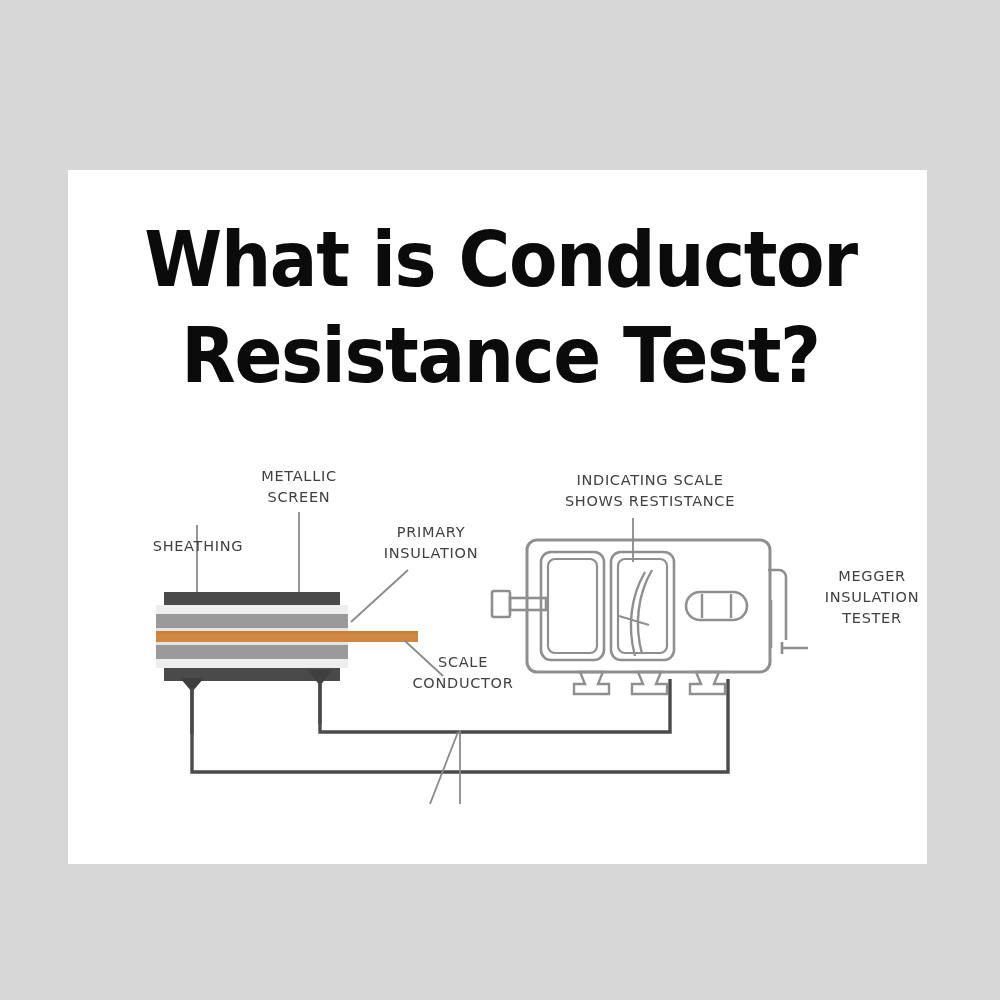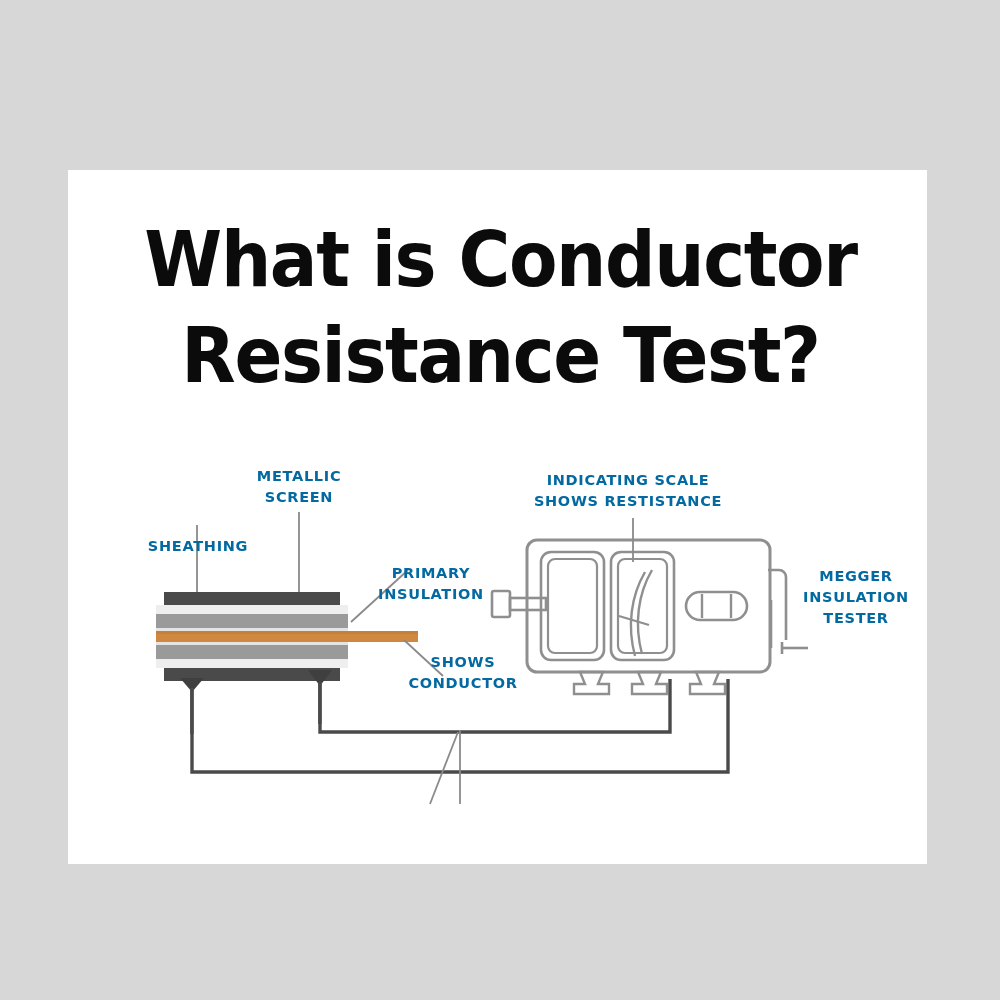--- a/index.html
+++ b/index.html
@@ -54,25 +54,25 @@
     top: 0;
     width: 865px;
     height: 694px;
   }
   #diagram svg { display: block; }
 
   
   .lbl {
     position: absolute;
     font-family: "DejaVu Sans", "Liberation Sans", sans-serif;
-    font-weight: 700;
+    font-weight: 400;
     font-size: 14.5px;
     line-height: 21px;
     letter-spacing: 0.7px;
-    color: #0369a1;
+    color: #404040;
     white-space: pre-line;
     text-align: center;
   }
 </style>
 </head>
 <body>
 
 <div id="card">
 
   <div id="title-block">
@@ -185,28 +185,28 @@
       <g stroke="#8a8a8a" stroke-width="1.8" fill="none">
         <line x1="565" y1="348" x2="565" y2="392"></line>
       </g>
     </svg>
 
     <div class="lbl" style="left:60px; top:330px; width:140px;margin-top:36px;">SHEATHING</div>
 
     <div class="lbl" style="left:161px; top:296px; width:140px;">METALLIC
 SCREEN</div>
 
-    <div class="lbl" style="left:285px; top:352px; width:156px;margin-top:41px;">PRIMARY
+    <div class="lbl" style="left:285px; top:352px; width:156px;">PRIMARY
 INSULATION</div>
 
-    <div class="lbl" style="left:310px; top:482px; width:170px;">SHOWS
+    <div class="lbl" style="left:310px; top:482px; width:170px;">SCALE
 CONDUCTOR</div>
 
-    <div class="lbl" style="left:420px; top:300px; width:280px;">INDICATING SCALE
+    <div class="lbl" style="left:442px; top:300px; width:280px;">INDICATING SCALE
 SHOWS RESTISTANCE</div>
 
-    <div class="lbl" style="left:724px; top:396px; width:128px;">MEGGER
+    <div class="lbl" style="left:740px; top:396px; width:128px;">MEGGER
 INSULATION
 TESTER</div>
 
 
   </div>
 </div>
 
 </body></html>

